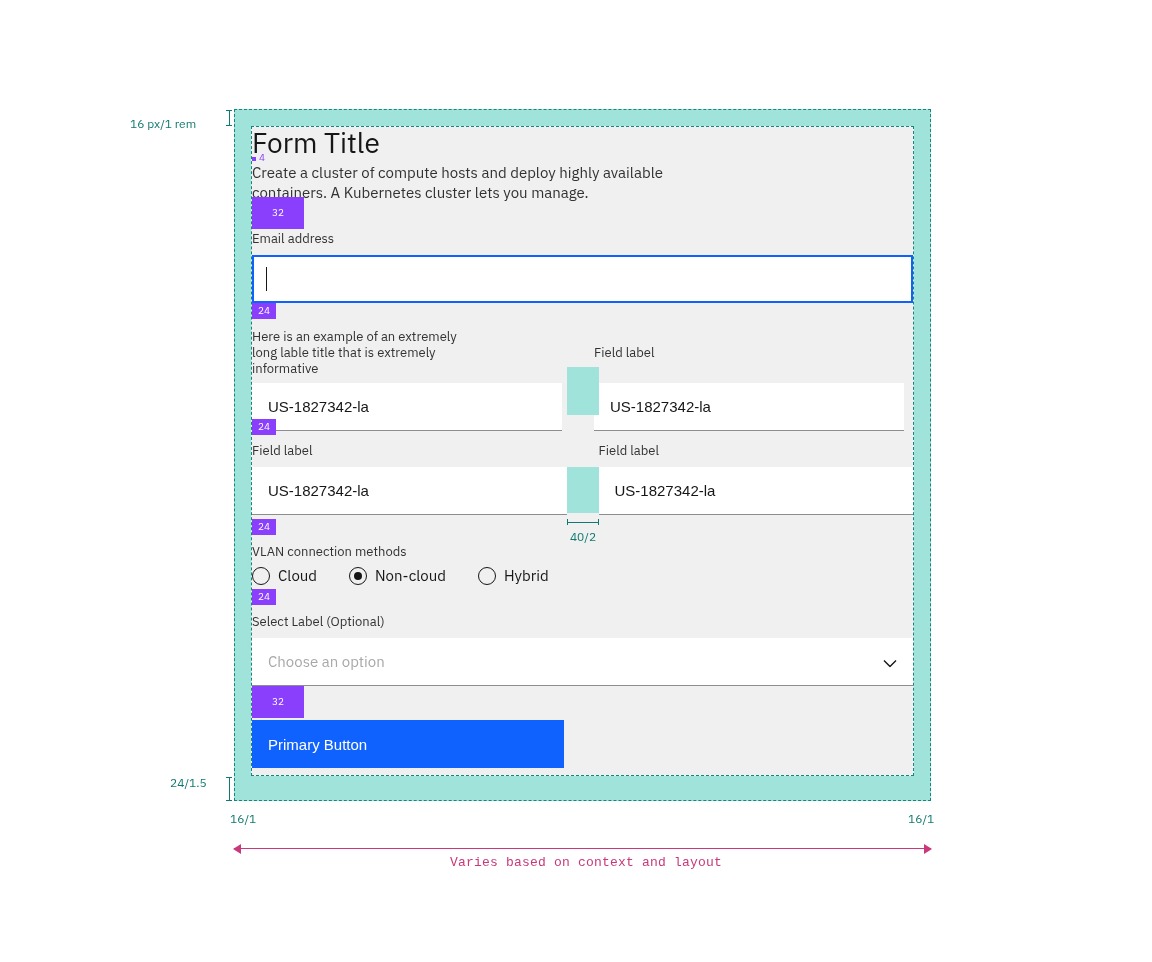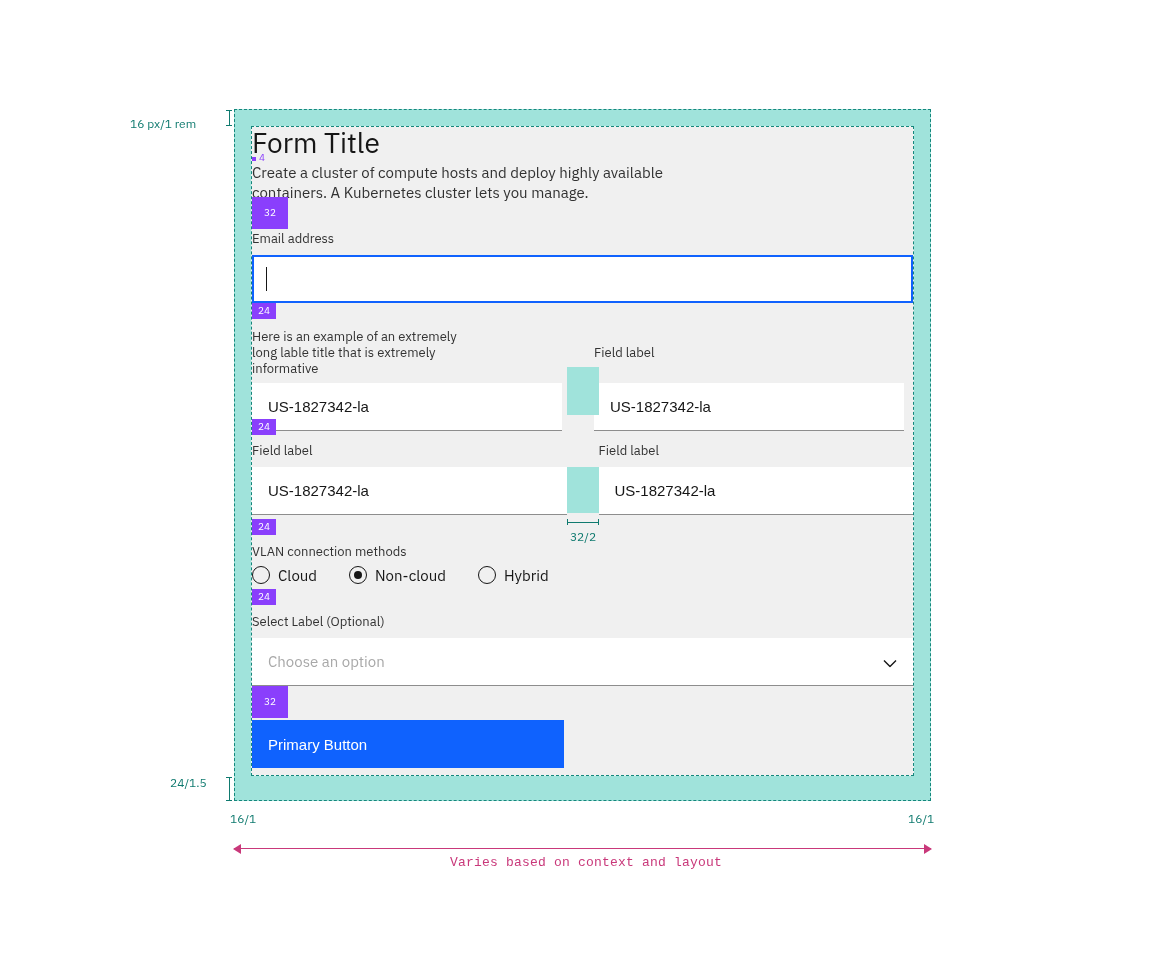--- a/index.html
+++ b/index.html
@@ -81,21 +81,21 @@
   .badge {
     position: absolute;
     background: #8a3ffc;
     color: #fff;
     font-size: 10px;
     line-height: 10px;
     padding: 0;
     display:flex; align-items:center; justify-content:center;
     font-weight:400;
   }
-  .badge.b32 { width: 36px; height: 32px; }
+  .badge.b32 { width: 52px; height: 32px; }
   .badge.b24 { width: 24px; height: 16px; }
   .badge.b4  { width: 4px;  height: 4px; }
   .badge-label4 {
     position:absolute;
     color:#8a3ffc;
     font-size:10px;
     line-height:10px;
   }
 
   
@@ -118,21 +118,21 @@
     border-right:1px solid #0f7a6f;
   }
   .gutter-ruler::before{
     content:"";
     position:absolute; top:50%; left:0; right:0;
     border-top:1px solid #0f7a6f;
   }
 
   
   .radio-row { display:flex; gap:32px; align-items:center; padding-top:6px; }
-  .radio { display:flex; align-items:flex-start; gap:8px; cursor:pointer; font-size:15px; }
+  .radio { display:flex; align-items:flex-end; gap:8px; cursor:pointer; font-size:15px; }
   .radio .outer-c {
     width:18px; height:18px; border-radius:50%;
     border:1.5px solid #161616; display:flex; align-items:center; justify-content:center;
   }
   .radio .outer-c.sel .dot {
     width:8px; height:8px; border-radius:50%; background:#161616;
   }
 
   
   .select {
@@ -283,21 +283,21 @@
           <div class="label">Field label</div>
           <input class="field-input" style="margin-top: 8px;" value="US-1827342-la">
         </div>
       </div>
 
       <div class="gutter pos" style="left:315px; top:340px; height:46px;"></div>
 
       <div class="badge b24 pos" style="left:0; top:392px;">24</div>
 
       <div class="gutter-ruler pos" style="left:315px; top:392px; width:32px;"></div>
-      <div class="gutter-dim pos" style="left:314px; top:402px; width:34px;">32/2</div>
+      <div class="gutter-dim pos" style="left:314px; top:402px; width:34px;">40/2</div>
 
       <div class="pos" style="left:0; top:417px; right:0;">
         <div class="label">VLAN connection methods</div>
         <div class="radio-row">
           <label class="radio">
             <span class="outer-c"></span>
             <span>Cloud</span>
           </label>
           <label class="radio">
             <span class="outer-c sel">

